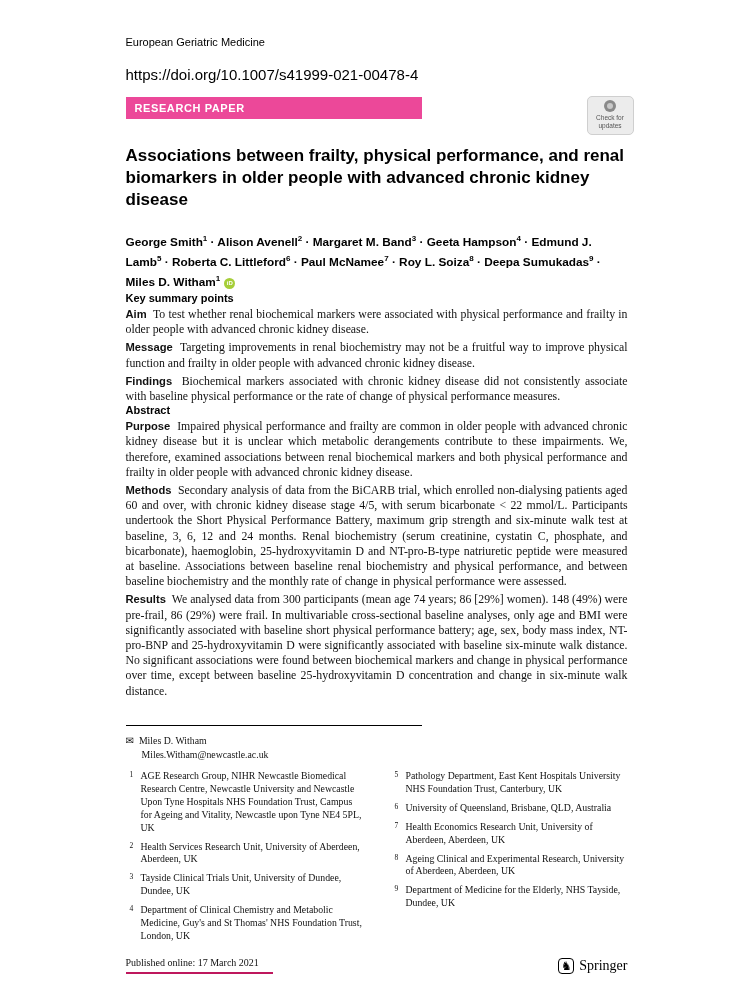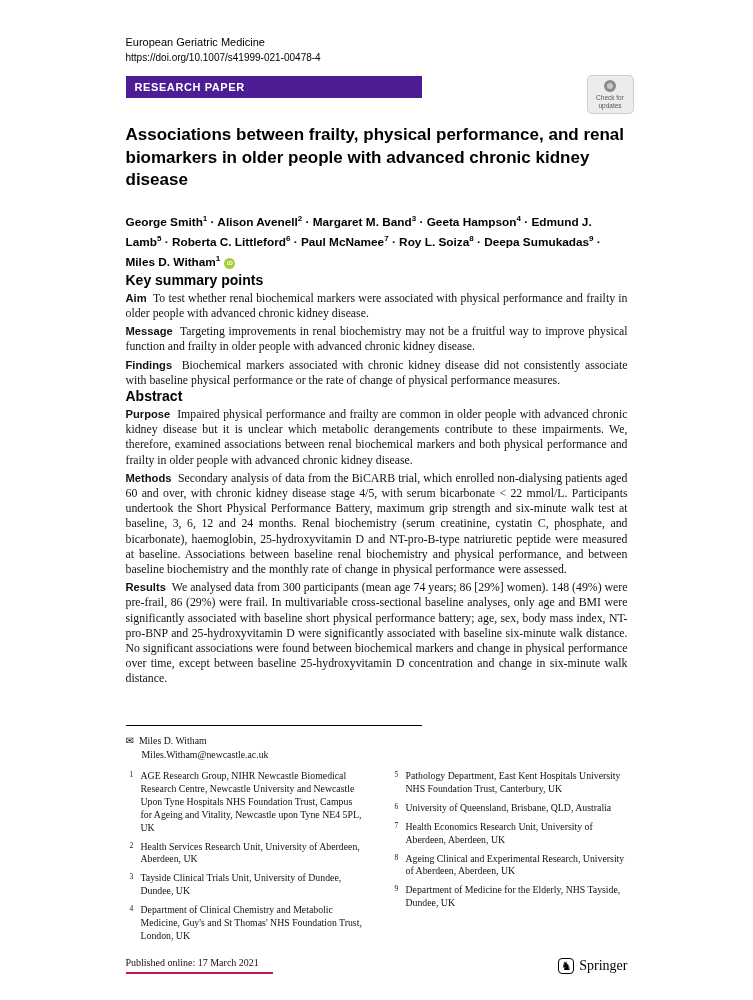--- a/index.html
+++ b/index.html
@@ -4,26 +4,26 @@
 <style>
   * { box-sizing: border-box; }
   html, body { margin: 0; padding: 0; background: #ffffff; }
   .page {
     width: 630px; height: 1000px; margin: 0 auto; background: #fff;
     padding: 36px 64px 26px 64px;
     display: flex; flex-direction: column; overflow: hidden;
     font-family: "Liberation Serif", serif; color: #111; position: relative;
   }
   .journal-name { font-family: "Liberation Sans", sans-serif; font-size: 11px; line-height: 1.25; color: #000; }
-  .doi { font-family: "Liberation Sans", sans-serif; font-size: 10px; line-height: 1.25; margin-top: 2px; color: #000; }
+  .doi { font-family: "Liberation Sans", sans-serif; font-size: 15px; line-height: 1.25; margin-top: 16px; color: #000; }
 
   .bar-row { position: relative; margin-top: 12px; height: 22px; }
   .research-bar {
     position: absolute; left: 0; top: 0; width: 296px; height: 22px;
-    background: #4c1d95; color: #fff; font-family: "Liberation Sans", sans-serif;
+    background: #ec4899; color: #fff; font-family: "Liberation Sans", sans-serif;
     font-weight: bold; font-size: 11px; letter-spacing: 0.6px; line-height: 22px; padding-left: 9px;
   }
   .check-badge {
     position: absolute; right: -6px; top: -1px; width: 47px; height: 39px;
     background: #ececec; border: 1px solid #cfcfcf; border-radius: 5px;
     display: flex; flex-direction: column; align-items: center; justify-content: center;
     gap: 2px; cursor: pointer;
   }
   .badge-circle { width: 12px; height: 12px; border-radius: 50%; background: #8a8a8a; position: relative; }
   .badge-circle::after { content: ""; position: absolute; left: 3px; top: 3px; width: 6px; height: 6px; border-radius: 50%; background: #c9c9c9; }
@@ -36,21 +36,21 @@
   .asep { font-weight: bold; }
   .orcid {
     display: inline-block; width: 11px; height: 11px; border-radius: 50%;
     background: #a6ce39; color: #fff; font-size: 6px; font-weight: bold;
     text-align: center; line-height: 11px; margin-left: 4px; vertical-align: 1px;
     font-family: "Liberation Sans", sans-serif; cursor: pointer;
   }
 
   .dates { margin-top: 14px; font-family: "Liberation Sans", sans-serif; font-size: 10.3px; line-height: 1.4; color: #111; }
 
-  h2.sec { font-family: "Liberation Sans", sans-serif; font-size: 14px; font-weight: bold; color: #000; margin: 0; }
+  h2.sec { font-family: "Liberation Sans", sans-serif; font-size: 11px; font-weight: bold; color: #000; margin: 0; }
   .mt-keys { margin-top: 24px; }
   .mt-abs { margin-top: 17px; }
   .body-block { }
   .para { margin: 3px 0 0 0; font-size: 11.8px; line-height: 1.29; text-align: justify; }
   .run-in { font-family: "Liberation Sans", sans-serif; font-weight: bold; font-size: 11.2px; }
 
   .footnote { margin-top: auto; padding-top: 8px; }
   .fn-rule { width: 296px; border-top: 1px solid #000; margin-bottom: 8px; }
   .correspondence { font-size: 9.8px; line-height: 1.35; }
   .env { font-size: 10px; margin-right: 5px; }

